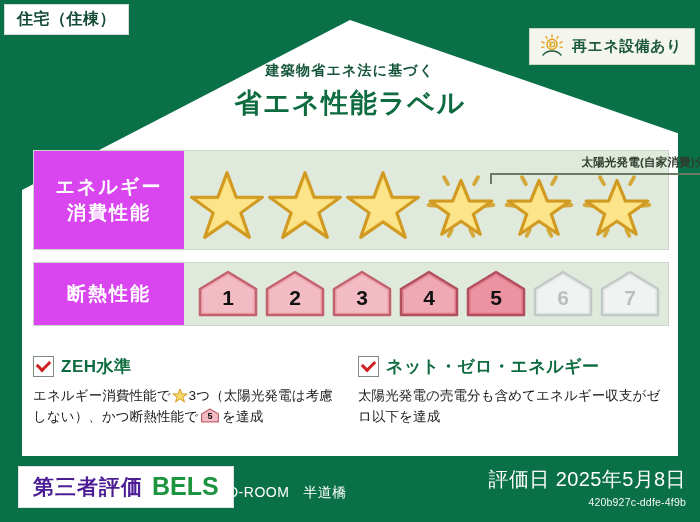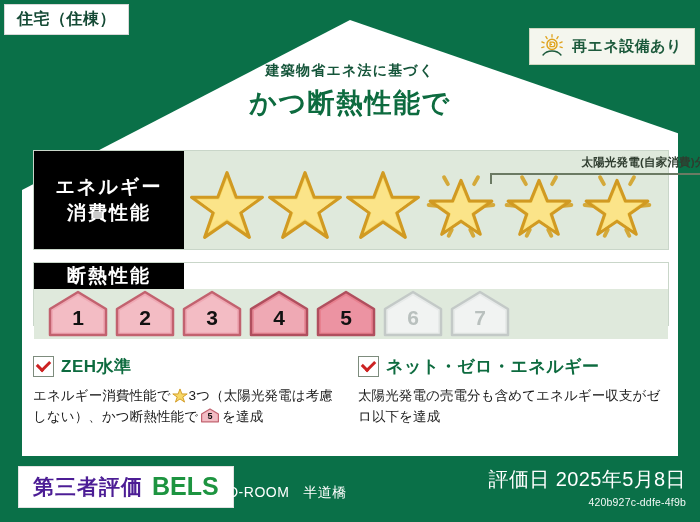--- a/index.html
+++ b/index.html
@@ -54,21 +54,21 @@
     margin:0;
   }
 
   
   .row{
     position:absolute;display:flex;align-items:stretch;
     border:1px solid #c9d6c9;
     z-index:5;
   }
   .row-label{
-    background:#000000;color:#ffffff;
+    background:#d946ef;color:#ffffff;
     display:flex;flex-direction:column;align-items:center;justify-content:center;
     font-weight:bold;letter-spacing:2px;
     text-align:center;flex:0 0 auto;
   }
   .row-body{
     background:#dfe9dc;flex:1;position:relative;
     display:flex;align-items:center;
   }
 
   
@@ -83,21 +83,21 @@
     position:absolute;left:300px;top:4px;width:320px;
     text-align:center;font-size:11.5px;color:#2f3d2f;font-weight:bold;
     letter-spacing:0.2px;
   }
   .bracket{
     position:absolute;left:306px;top:22px;width:306px;height:9px;
     border:2px solid #6b7a63;border-bottom:none;border-top-width:2px;
   }
 
   
-  #row-insul{left:33px;top:262px;width:634px;height:62px;flex-direction:column;}
+  #row-insul{left:33px;top:262px;width:634px;height:62px;}
   #row-insul .row-label{width:150px;font-size:19px;justify-content:center;}
   #row-insul .row-body{padding-left:12px;gap:3px;}
   .house-ic{width:64px;height:50px;display:block;position:relative;}
 
   
   .check-block{position:absolute;z-index:5;}
   #blk-zeh{left:33px;top:355px;width:300px;}
   #blk-nze{left:358px;top:355px;width:312px;}
 
   .chk-head{display:flex;align-items:center;gap:7px;margin-bottom:7px;}
@@ -170,21 +170,21 @@
         <circle cx="16" cy="14" r="6.2" fill="none" stroke="#e0a21c" stroke-width="1.8"></circle>
         <path d="M13.6 11.2 h3.1 a2.8 2.8 0 0 1 0 5.6 h-3.1 z M13.6 14 h2.4" fill="none" stroke="#e0a21c" stroke-width="1.5"></path>
         <path d="M5 27 C10 20.5, 22 20.5, 27 27" fill="none" stroke="#1d5a3c" stroke-width="1.8" stroke-linecap="round"></path>
       </svg>
     </span>
     <span class="lbl">再エネ設備あり</span>
   </div>
 
   <div class="title-wrap">
     <p class="title-sub">建築物省エネ法に基づく</p>
-    <p class="title-main">かつ断熱性能で</p>
+    <p class="title-main">省エネ性能ラベル</p>
   </div>
 
   <div class="row" id="row-energy">
     <div class="row-label">
       <span>エネルギー</span>
       <span>消費性能</span>
     </div>
     <div class="row-body">
 
       <div class="solar-note">太陽光発電(自家消費)分</div>

